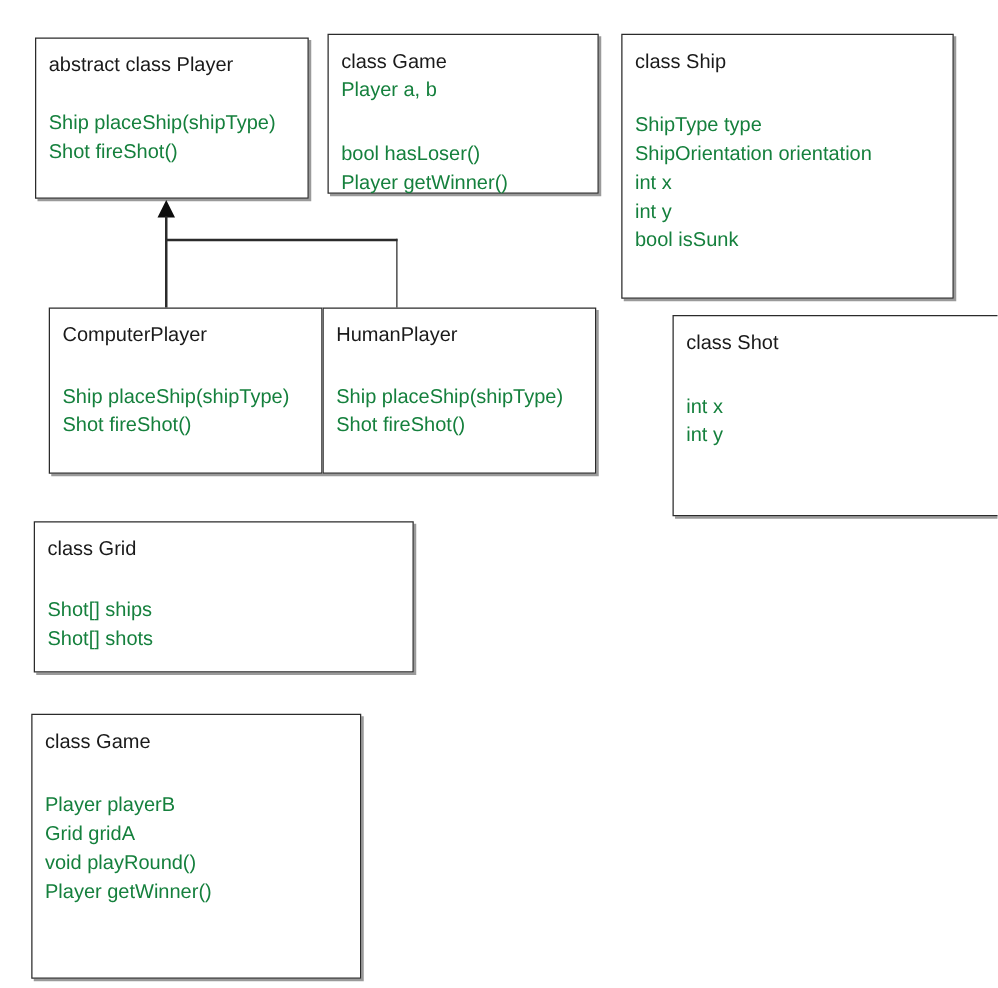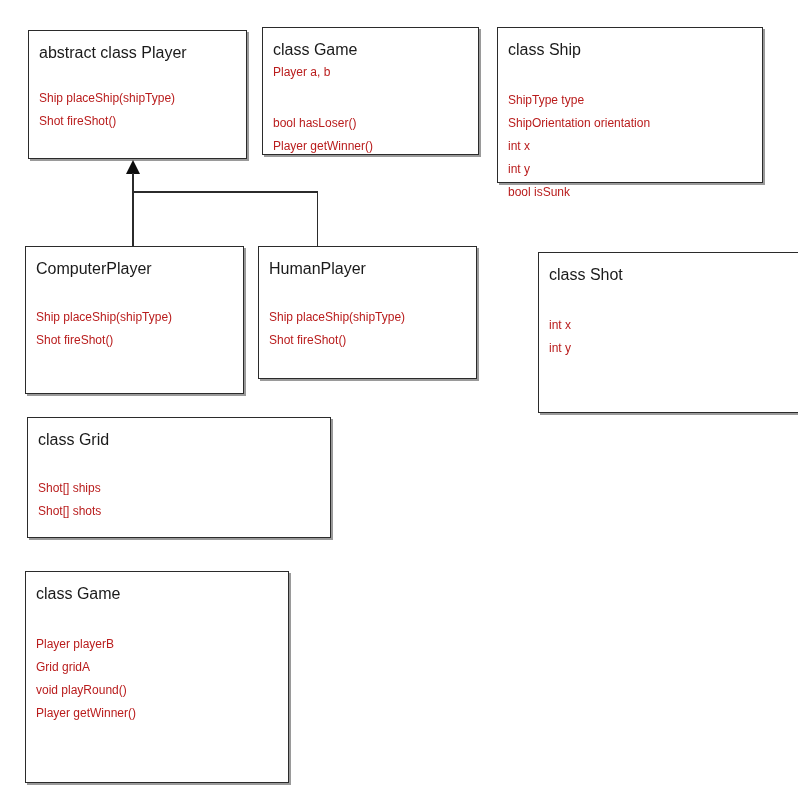--- a/index.html
+++ b/index.html
@@ -36,23 +36,23 @@
     line-height: 23px;
     color: #1a1a1a;
     white-space: pre;
   }
   .member-list {
     margin: 0;
     padding: 0;
     list-style: none;
   }
   .member-line {
-    font-size: 12px;
+    font-size: 16px;
     line-height: 23px;
-    color: #b91c1c;
+    color: #15803d;
     white-space: pre;
   }
   .gap-1 { height: 23px; }
   .gap-2 { height: 28px; }
 
   
   .conn-line {
     position: absolute;
     background: #2b2b2b;
   }
@@ -88,40 +88,40 @@
       <div class="class-title">class Game</div>
       <div class="member-line">Player a, b</div>
       <div class="gap-2"></div>
       <ul class="member-list">
         <li class="member-line">bool hasLoser()</li>
         <li class="member-line">Player getWinner()</li>
       </ul>
     </div>
   </div>
 
-  <div class="class-box" style="left:497px; top:27px; width:266px; height:156px;">
+  <div class="class-box" style="left:497px; top:27px; width:266px; height:212px;">
     <div class="box-inner">
       <div class="class-title">class Ship</div>
       <div style="height:28px;"></div>
       <ul class="member-list">
         <li class="member-line">ShipType type</li>
         <li class="member-line">ShipOrientation orientation</li>
         <li class="member-line">int x</li>
         <li class="member-line">int y</li>
         <li class="member-line">bool isSunk</li>
       </ul>
     </div>
   </div>
 
   <div class="arrow-head" style="left:126px; top:160px;"></div>
   <div class="conn-line conn-v" style="left:132px; top:173px; height:74px;"></div>
   <div class="conn-line conn-h" style="left:132px; top:191px; width:186px;"></div>
   <div class="conn-line conn-v" style="left:316.5px; top:191px; height:56px;"></div>
 
-  <div class="class-box" style="left:25px; top:246px; width:219px; height:148px;">
+  <div class="class-box" style="left:39px; top:246px; width:219px; height:133px;">
     <div class="box-inner">
       <div class="class-title">ComputerPlayer</div>
       <div style="height:26px;"></div>
       <ul class="member-list">
         <li class="member-line">Ship placeShip(shipType)</li>
         <li class="member-line">Shot fireShot()</li>
       </ul>
     </div>
   </div>
 

